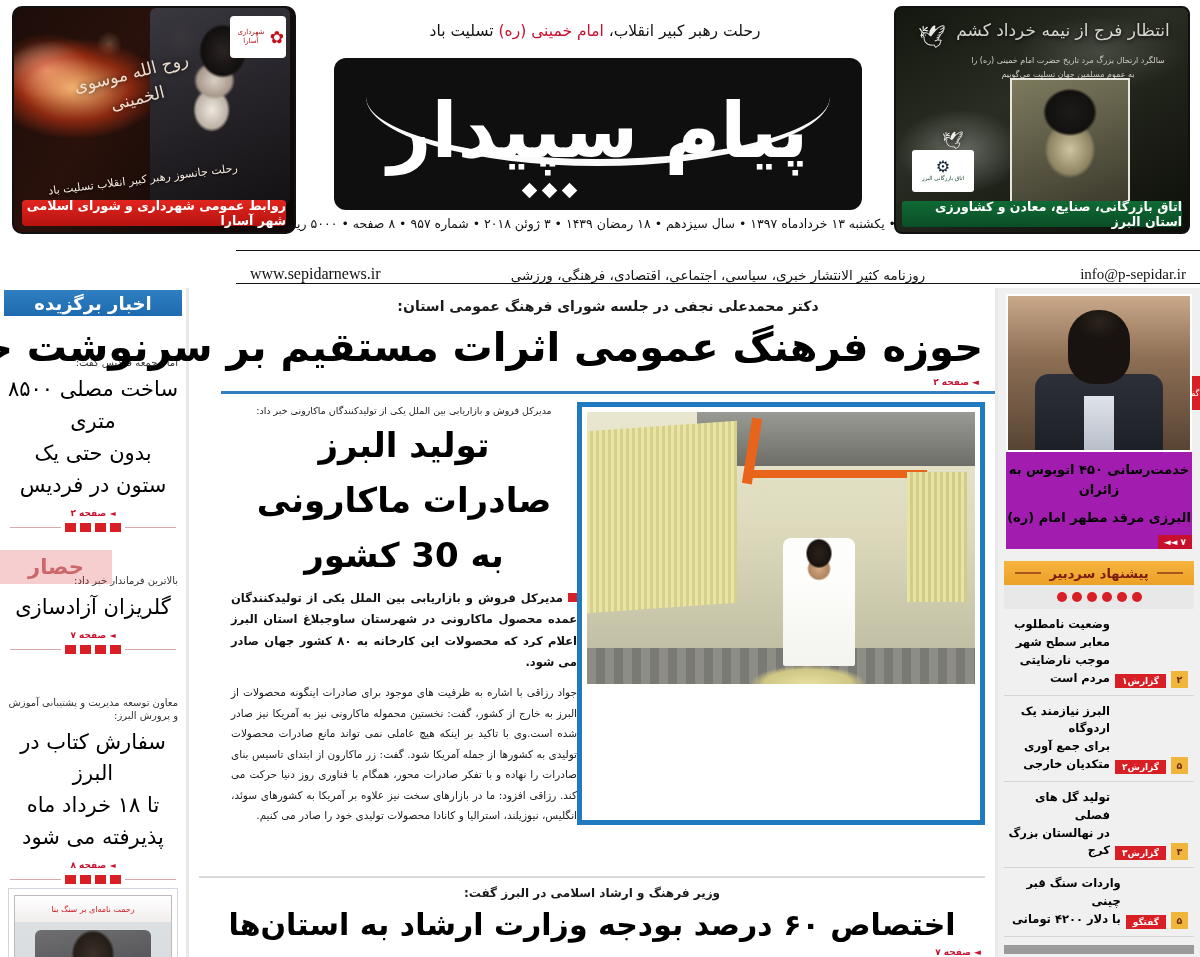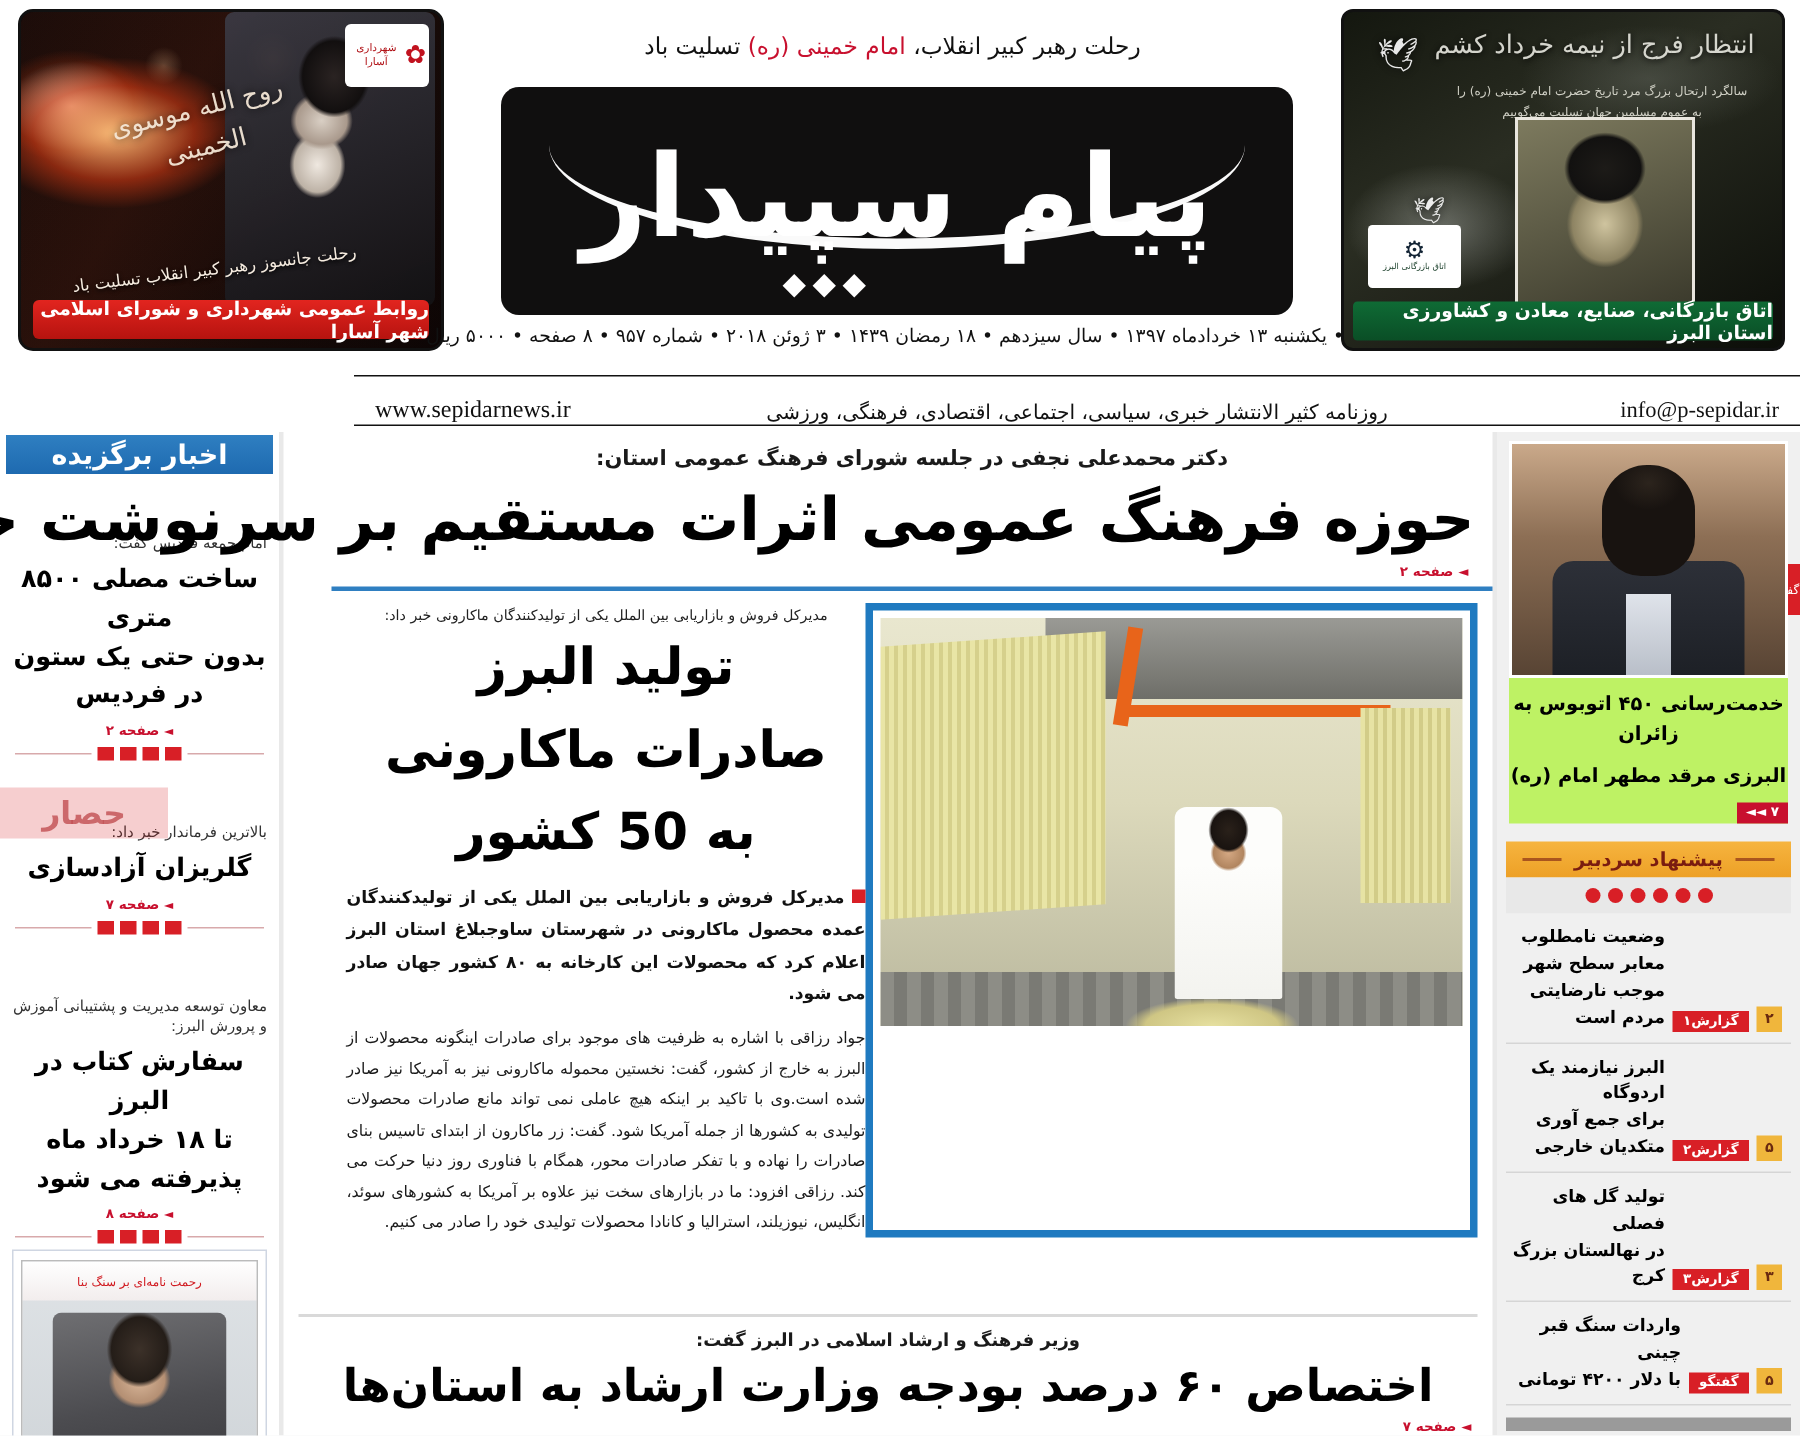--- a/index.html
+++ b/index.html
@@ -173,21 +173,21 @@
   
   .side-head{
     height:26px; margin:2px 4px 0 4px;
     background:linear-gradient(180deg,#2f7fc1,#1e6ab0);
     color:#fff; font-size:18px; font-weight:bold;
     display:flex; align-items:center; justify-content:center;
   }
   .side-item{ position:relative; padding:8px 8px 0 8px; }
   .side-kicker{ font-size:10px; color:#333; text-align:right; margin-bottom:5px; line-height:1.3;margin-top:32px; }
   .side-title{
-    font-size:17px; font-weight:bold; color:#000; text-align:center;
+    font-size:21px; font-weight:normal; color:#000; text-align:center;
     line-height:1.52; letter-spacing:-.2px;
   }
   .side-page{
     margin-top:6px; text-align:center; font-size:9px; color:#c8102e; font-weight:bold;
   }
   .side-page .tri{ font-size:8px; }
   .side-sep{
     display:flex; align-items:center; justify-content:center; gap:4px;
     margin:5px 10px 2px 10px;
   }
@@ -306,21 +306,21 @@
     position:absolute; left:10px; right:10px; bottom:0; border-top:2px solid #d9d9d9; padding-top:8px;
   }
   .bottom-kicker{ text-align:center; font-size:12px; font-weight:bold; color:#1a1a1a; margin-bottom:7px; }
   .bottom-title{
     text-align:center; font-size:30px; font-weight:bold; color:#000;
     line-height:1.2; letter-spacing:-.6px; white-space:nowrap;
   }
   .bottom-page{ margin-top:4px; font-size:9px; color:#c8102e; font-weight:bold; padding-right:4px; }
 
   
-  .rc-photo-box{ margin:6px 8px 0 8px; background:#bef264; }
+  .rc-photo-box{ margin:6px 8px 0 8px; background:#a21caf; }
   .rc-photo{
     width:100%; height:158px; border:2px solid #fff; position:relative; overflow:hidden;
     background:linear-gradient(180deg,#caa98a 0%,#8d6f55 40%,#584434 100%);
   }
   .rc-photo .head{
     position:absolute; left:50%; top:14px; transform:translateX(-50%);
     width:62px; height:74px; border-radius:30px 30px 26px 26px;
     background:radial-gradient(ellipse 30px 24px at 50% 16%, #2c241d, #181310 75%),
                linear-gradient(180deg,#d8b593 35%,#b4906d 100%);
   }
@@ -527,21 +527,21 @@
             <div class="noodles2"></div>
             <div class="floor"></div>
             <div class="pile"></div>
             <div class="worker"></div>
           </div>
         </div>
         <div class="text">
           <div class="story-kicker">مدیرکل فروش و بازاریابی بین الملل یکی از تولیدکنندگان ماکارونی خبر داد:</div>
           <div class="story-title">تولید البرز</div>
           <div class="story-title">صادرات ماکارونی</div>
-          <div class="story-title">به 50 کشور</div>
+          <div class="story-title">به 30 کشور</div>
           <div class="story-lede">
             <span class="sq"></span><span>مدیرکل فروش و بازاریابی بین الملل یکی از تولیدکنندگان عمده محصول ماکارونی در شهرستان ساوجبلاغ استان البرز اعلام کرد که محصولات این کارخانه به ۸۰ کشور جهان صادر می شود.</span>
           </div>
           <div class="story-body">جواد رزاقی با اشاره به ظرفیت های موجود برای صادرات اینگونه محصولات از البرز به خارج از کشور، گفت: نخستین محموله ماکارونی نیز به آمریکا نیز صادر شده است.وی با تاکید بر اینکه هیچ عاملی نمی تواند مانع صادرات محصولات تولیدی به کشورها از جمله آمریکا شود. گفت: زر ماکارون از ابتدای تاسیس بنای صادرات را نهاده و با تفکر صادرات محور، همگام با فناوری روز دنیا حرکت می کند. رزاقی افزود: ما در بازارهای سخت نیز علاوه بر آمریکا به کشورهای سوئد، انگلیس، نیوزیلند، استرالیا و کانادا محصولات تولیدی خود را صادر می کنیم.</div>
         </div>
       </div>
 
       <div class="bottom-story">
         <div class="bottom-kicker">وزیر فرهنگ و ارشاد اسلامی در البرز گفت:</div>
         <div class="bottom-title">اختصاص ۶۰ درصد بودجه وزارت ارشاد به استان‌ها</div>

